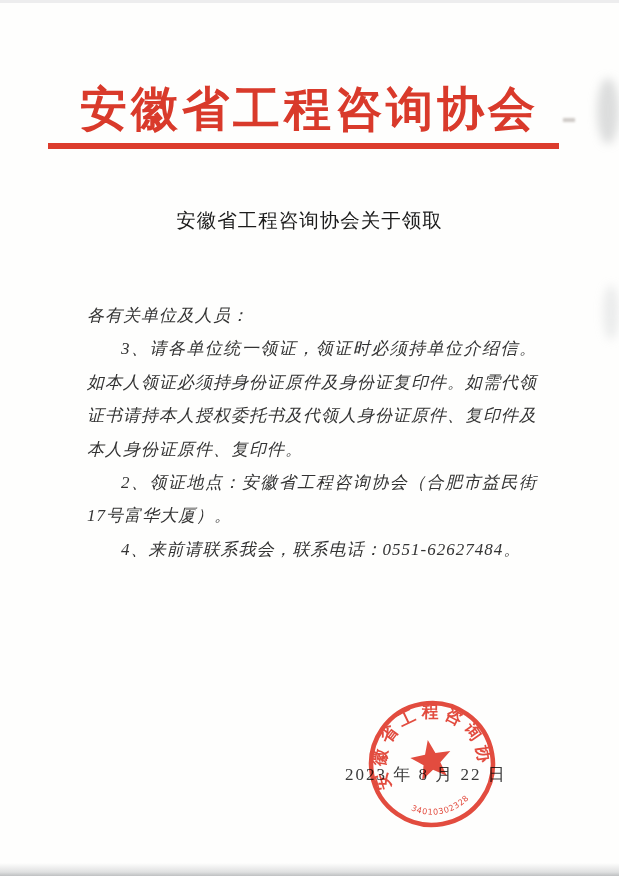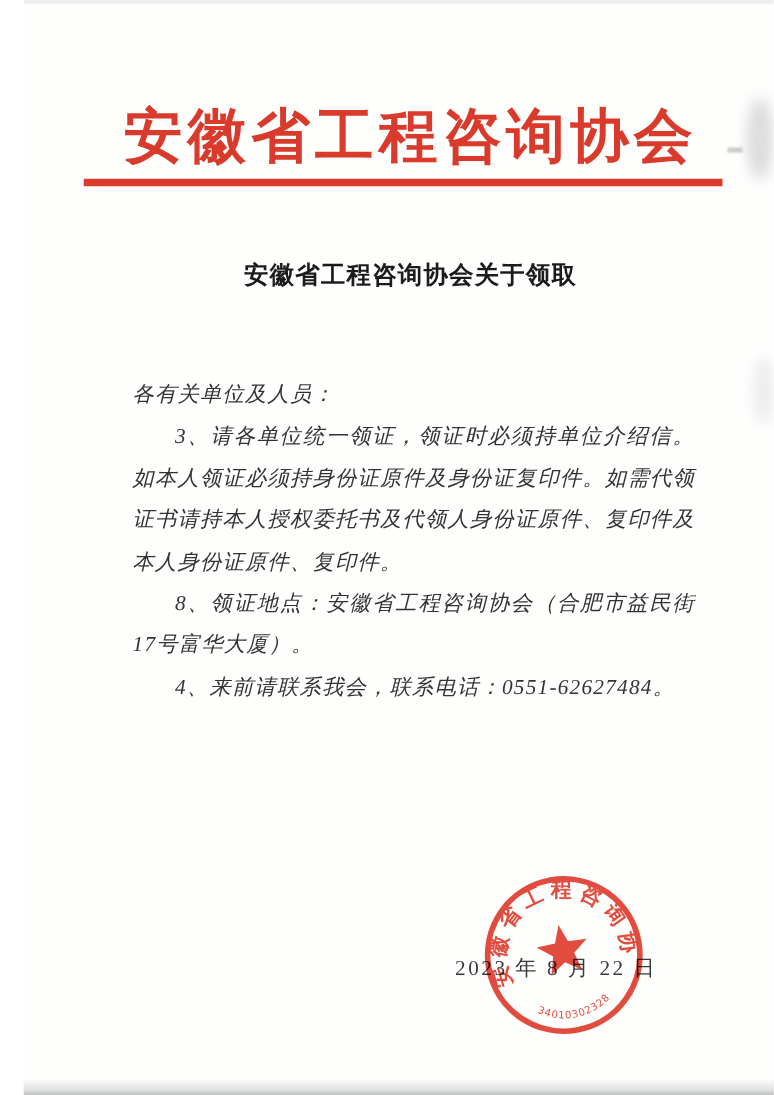--- a/index.html
+++ b/index.html
@@ -2,21 +2,21 @@
 <html><head>
 <meta charset="utf-8">
 <style>
   html,body{margin:0;padding:0;}
   body{
     width:619px;height:876px;
     background:#ffffff;
     font-family:"Liberation Serif","DejaVu Serif",serif;
     position:relative;overflow:hidden;
   }
-  .page{position:absolute;inset:0;background:#fefefd;margin-left:19px;}
+  .page{position:absolute;inset:0;background:#fefefd;}
 
   
   .org-name{
     position:absolute;top:78px;left:0;width:619px;
     text-align:center;
     font-size:47px;font-weight:bold;
     letter-spacing:4px;
     color:#d93a2b;
     white-space:nowrap;
   }
@@ -27,21 +27,21 @@
   .doc-number{
     position:absolute;top:151px;right:73px;
     font-size:16.5px;color:#cc4437;letter-spacing:1.5px;
     white-space:nowrap;
   }
 
   
   .title-block{
     position:absolute;top:203px;left:0;width:619px;
     text-align:center;color:#1b1b1b;
-    font-weight:bold;font-size:19.5px;line-height:35px;
+    font-weight:normal;font-size:19.5px;line-height:35px;
     letter-spacing:1px;
   }
 
   
   .body-text{
     position:absolute;top:299px;left:87px;width:450px;
     font-size:17px;line-height:33.4px;
     color:#333333;letter-spacing:1px;
     text-align:justify;
   }
@@ -102,21 +102,21 @@
   <div class="org-name">安徽省工程咨询协会</div>
   <div class="head-rule"></div>
 
   <div class="title-block">
     <div>安徽省工程咨询协会关于领取</div>
   </div>
 
   <div class="body-text">
     <p>各有关单位及人员：</p>
     <p class="indent">3、请各单位统一领证，领证时必须持单位介绍信。如本人领证必须持身份证原件及身份证复印件。如需代领证书请持本人授权委托书及代领人身份证原件、复印件及本人身份证原件、复印件。</p>
-    <p class="indent">8、领证地点：安徽省工程咨询协会（合肥市益民街 17号富华大厦）。</p>
+    <p class="indent">2、领证地点：安徽省工程咨询协会（合肥市益民街 17号富华大厦）。</p>
     <p class="indent">4、来前请联系我会，联系电话：0551-62627484。</p>
   </div>
 
   <div class="issue-date">2023 年 8 月 22 日</div>
 
   <svg class="seal" viewBox="0 0 134 134" xmlns="http://www.w3.org/2000/svg">
     <defs>
       <path id="sealArcTop" d="M 25.3 86.4 A 46 46 0 1 1 108.7 86.4" fill="none"></path>
       <path id="sealArcBottom" d="M 36.9 106.9 A 50 50 0 0 0 97.1 106.9" fill="none"></path>
     </defs>

